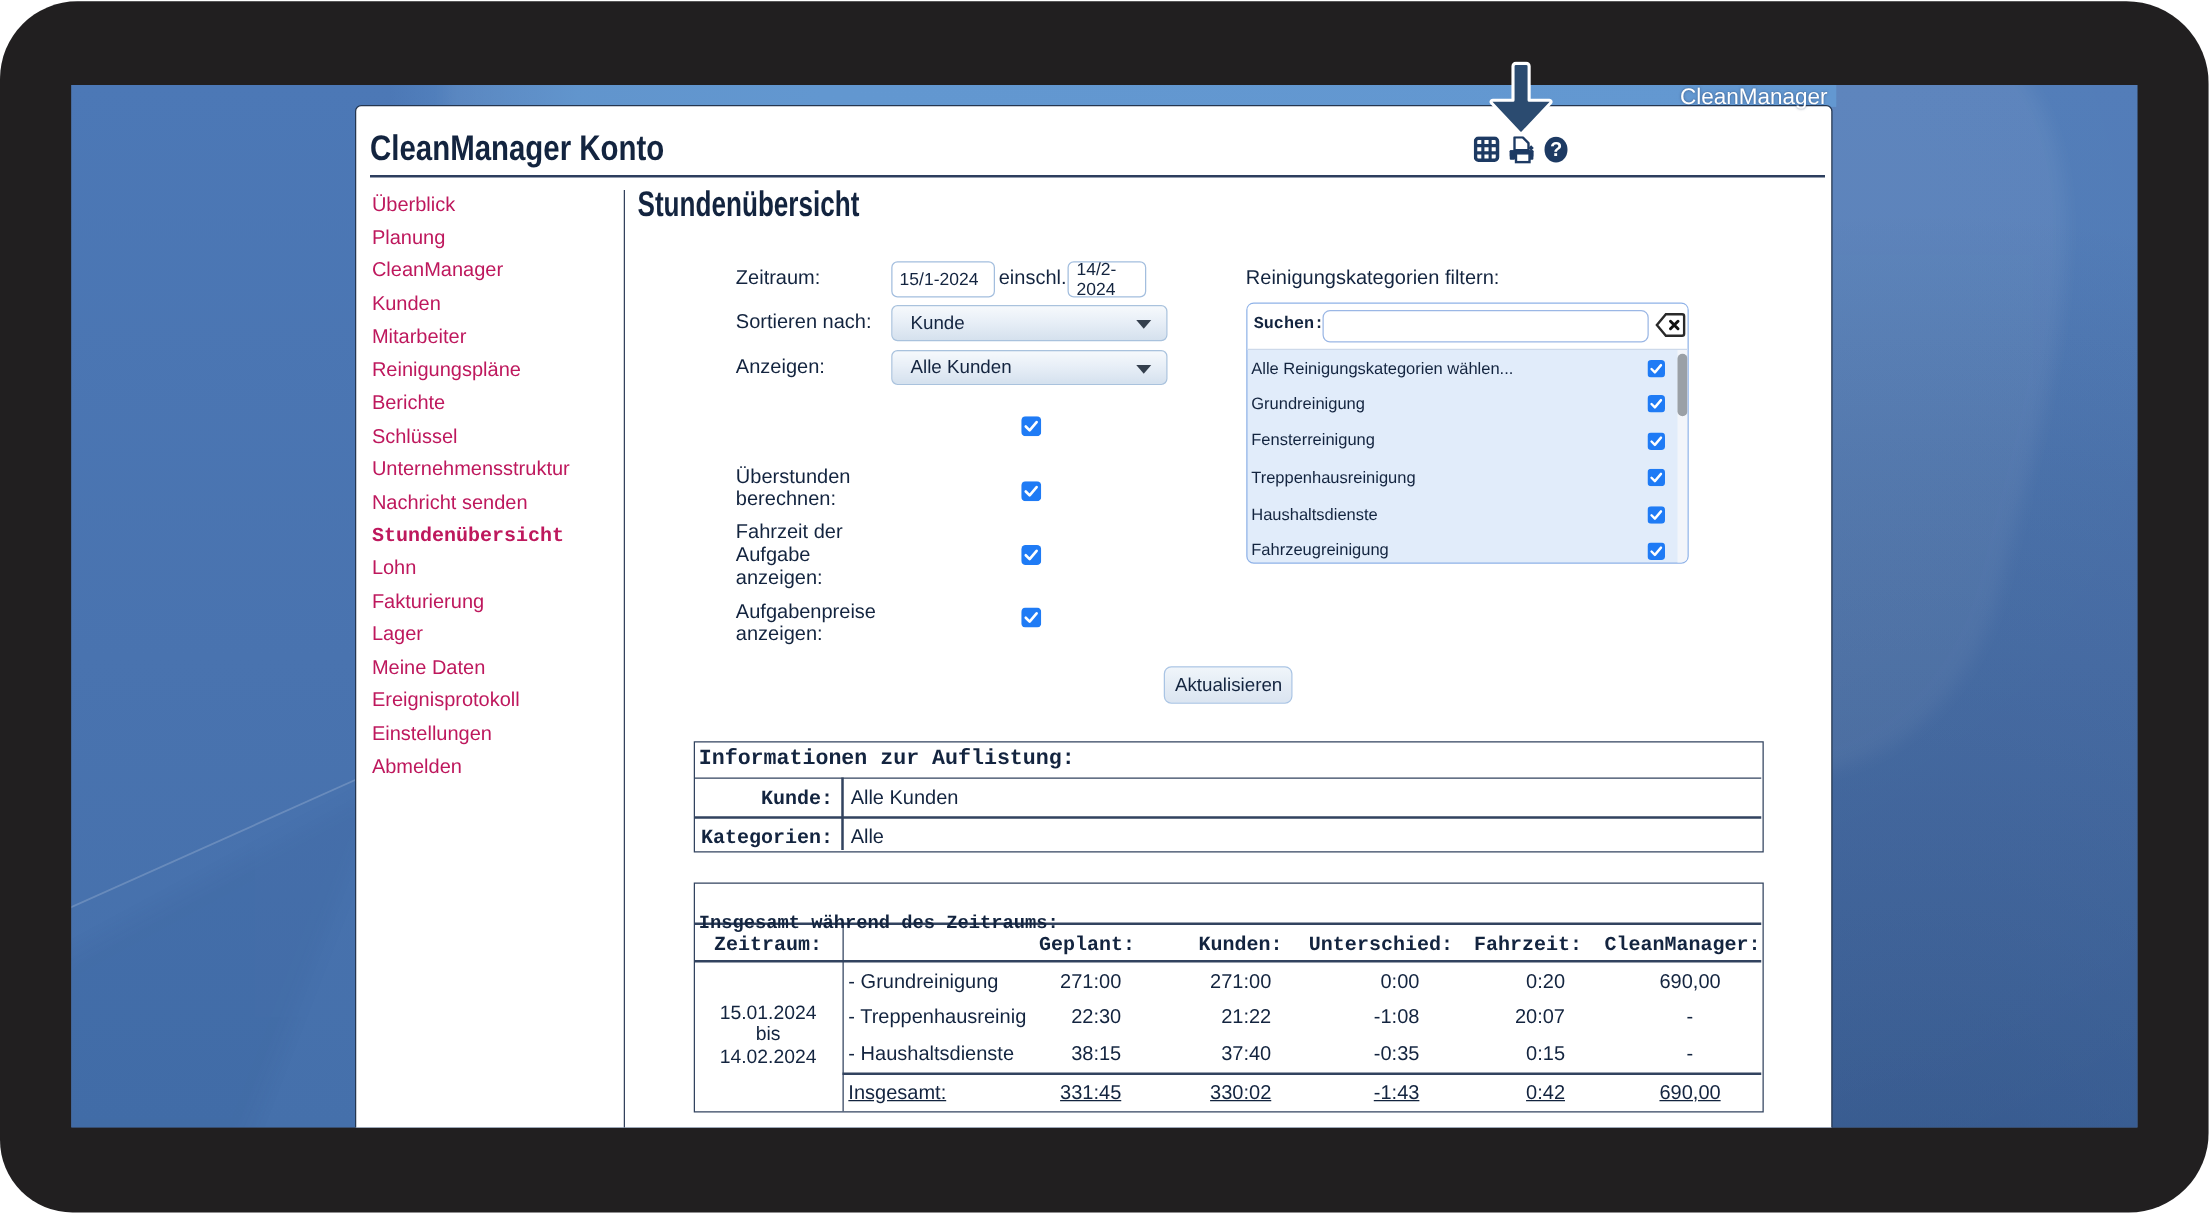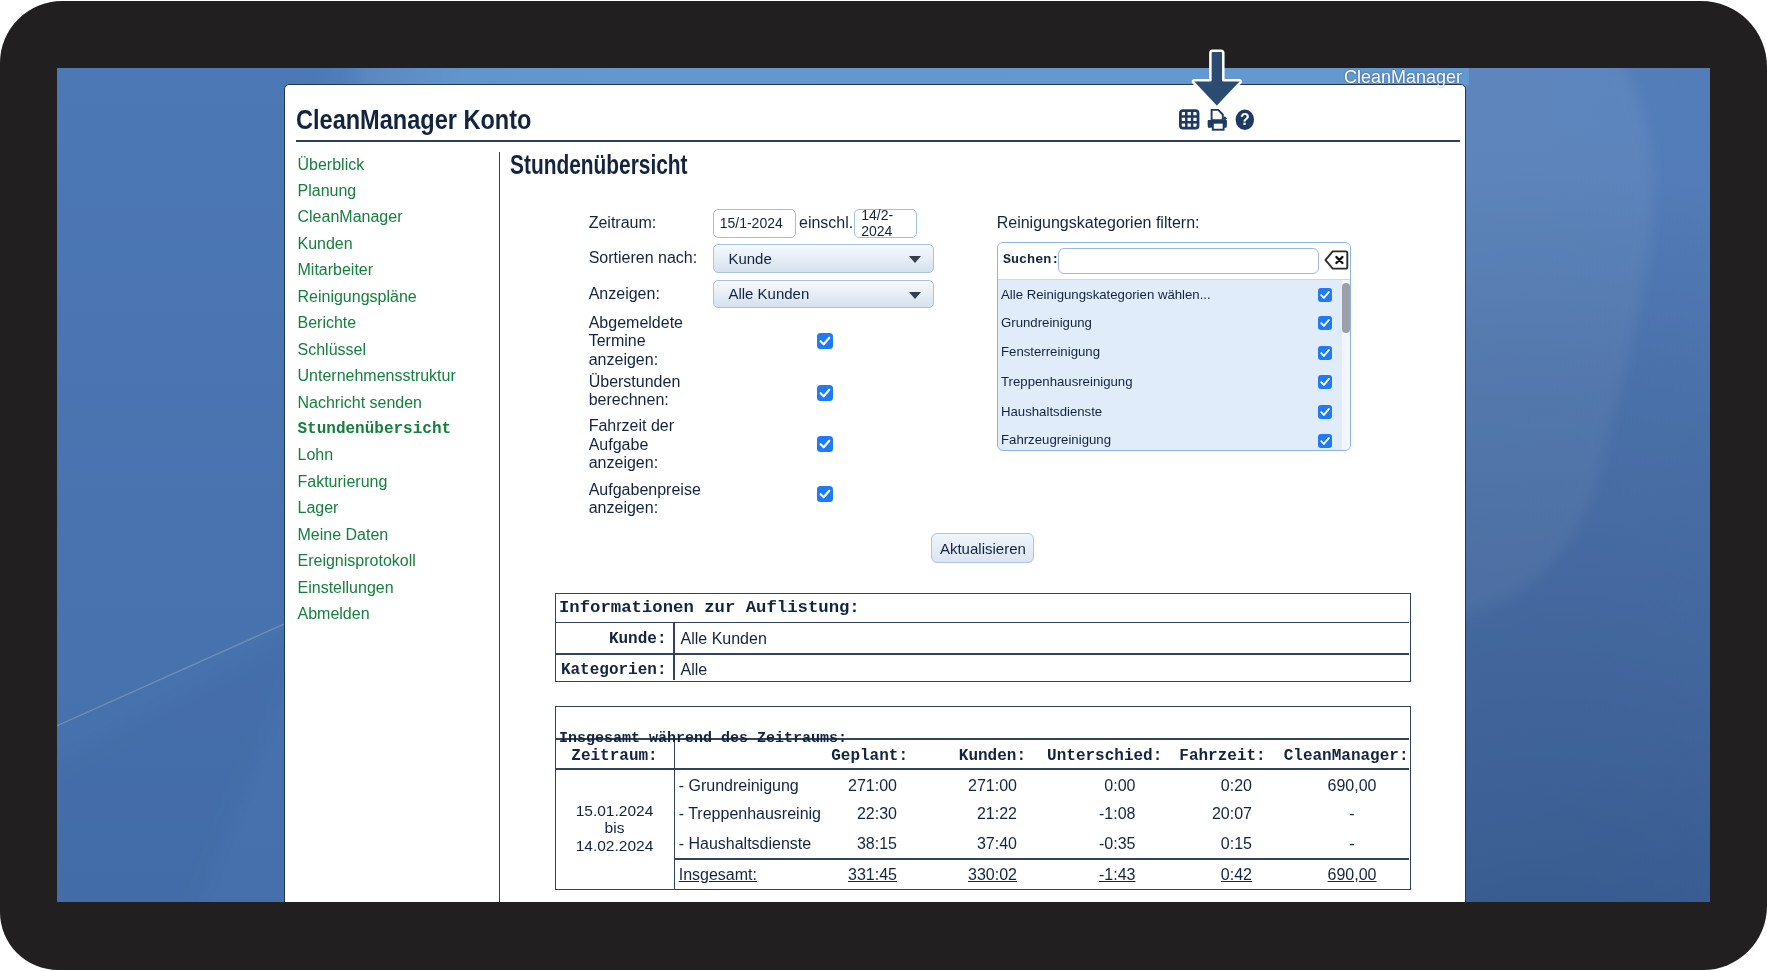--- a/index.html
+++ b/index.html
@@ -9,21 +9,21 @@
   .frame{position:absolute;left:0;top:1px;width:1767px;height:969px;background:#211f20;border-radius:62px 66px 64px 58px;}
   .screen{position:absolute;left:57px;top:68px;width:1653px;height:834px;overflow:hidden;background:#4c74ac;}
   .window{position:absolute;left:226.5px;top:16px;width:1182px;height:820px;background:#ffffff;
     border:1px solid #25364f;border-radius:5px 5px 0 0;}
   .abs{position:absolute;}
   
   .win-header{position:absolute;left:11px;top:0;width:1164px;height:57px;border-bottom:2px solid #2c3e5e;}
   .h1{position:absolute;left:0px;top:18px;font-size:28.5px;line-height:33px;font-weight:bold;color:#13243f;white-space:nowrap;transform:scaleX(0.826);transform-origin:0 0;}
   .usertext{position:absolute;right:0px;top:13px;text-align:right;font-style:italic;font-size:15.5px;line-height:22px;color:#13243f;white-space:nowrap;}
   
-  .sidebar{position:absolute;left:13px;top:66.5px;font-size:16px;line-height:26.45px;color:#15803d;}
+  .sidebar{position:absolute;left:13px;top:66.5px;font-size:16px;line-height:26.45px;color:#be185d;}
   .sidebar div{white-space:nowrap;}
   .vline{position:absolute;left:214px;top:67px;width:1px;height:753px;background:#33415c;}
   .h2{position:absolute;left:225.2px;top:62.9px;font-size:28.5px;line-height:33px;font-weight:bold;white-space:nowrap;transform:scaleX(0.733);transform-origin:0 0;}
   
   .lbl{position:absolute;font-size:16px;line-height:18.6px;}
   .inp{position:absolute;height:28.5px;background:#fff;border:1.5px solid #a3bede;border-radius:5px;
     font-size:14px;color:#13243f;display:flex;align-items:center;padding-left:6px;}
   .sel{position:absolute;height:28.5px;border:1.5px solid #a9c2dd;border-radius:5px;
     background:linear-gradient(180deg,#f6f9fc 0%,#e8eff7 45%,#d5e1ee 100%);
     font-size:15px;color:#13243f;display:flex;align-items:center;padding-left:14px;}
@@ -135,21 +135,20 @@
       <div class="h2">Stundenübersicht</div>
 
       <div class="lbl" style="left:304.2px;top:128.7px">Zeitraum:</div>
       <div class="inp" style="left:428.2px;top:124px;width:83.5px">15/1-2024</div>
       <div class="lbl" style="left:514.5px;top:128.7px">einschl.</div>
       <div class="inp" style="left:569.7px;top:124px;width:63px">14/2-2024</div>
       <div class="lbl" style="left:304.2px;top:164.2px">Sortieren nach:</div>
       <div class="sel" style="left:428.9px;top:159.3px;width:220.7px">Kunde</div>
       <div class="lbl" style="left:304.2px;top:199.7px">Anzeigen:</div>
       <div class="sel" style="left:428.9px;top:194.7px;width:220.7px">Alle Kunden</div>
-      <div class="lbl" style="left:304.2px;top:228.5px;width:130px;white-space:normal">Abgemeldete Termine anzeigen:</div>
       <div class="cbx" style="left:532px;top:248.3px"><svg width="16" height="16">
             <rect x="0" y="0" width="16" height="16" rx="3.5" fill="#1f7bf5"></rect>
             <path d="M3.6 8.2 L6.7 11.3 L12.3 4.7" stroke="#fff" stroke-width="2.1" fill="none" stroke-linecap="round" stroke-linejoin="round"></path>
           </svg></div>
       <div class="lbl" style="left:304.2px;top:287.5px;width:130px;white-space:normal">Überstunden berechnen:</div>
       <div class="cbx" style="left:532px;top:299.8px"><svg width="16" height="16">
             <rect x="0" y="0" width="16" height="16" rx="3.5" fill="#1f7bf5"></rect>
             <path d="M3.6 8.2 L6.7 11.3 L12.3 4.7" stroke="#fff" stroke-width="2.1" fill="none" stroke-linecap="round" stroke-linejoin="round"></path>
           </svg></div>
       <div class="lbl" style="left:304.2px;top:332.3px;width:130px;white-space:normal">Fahrzeit der Aufgabe anzeigen:</div>

